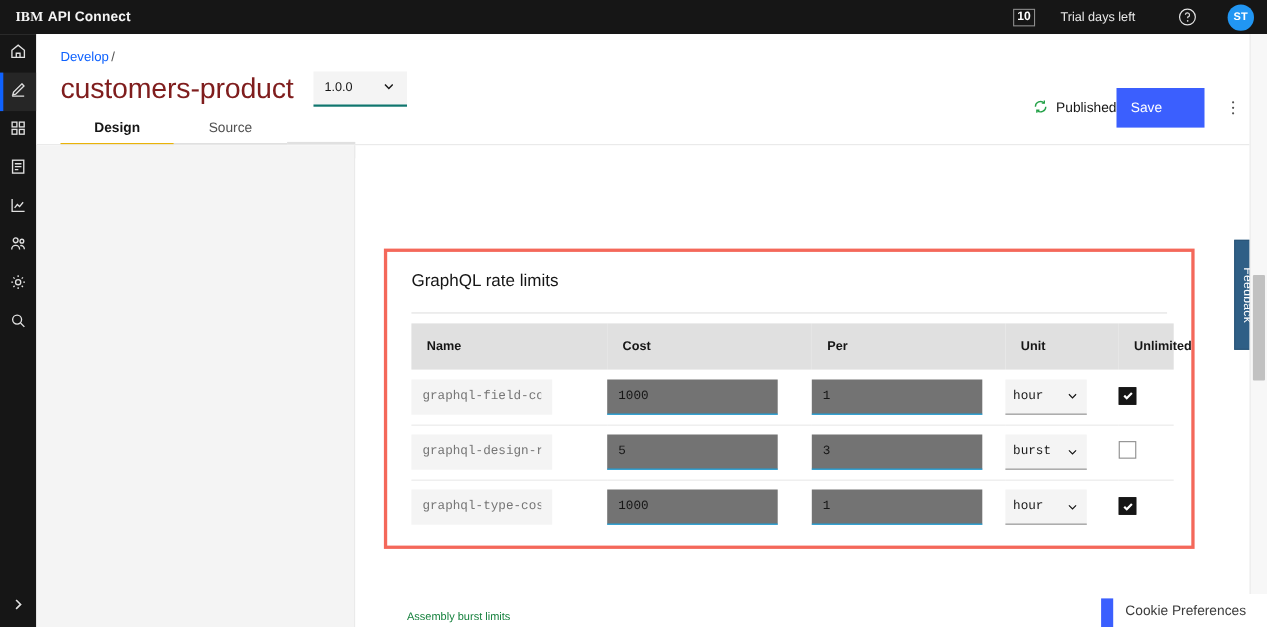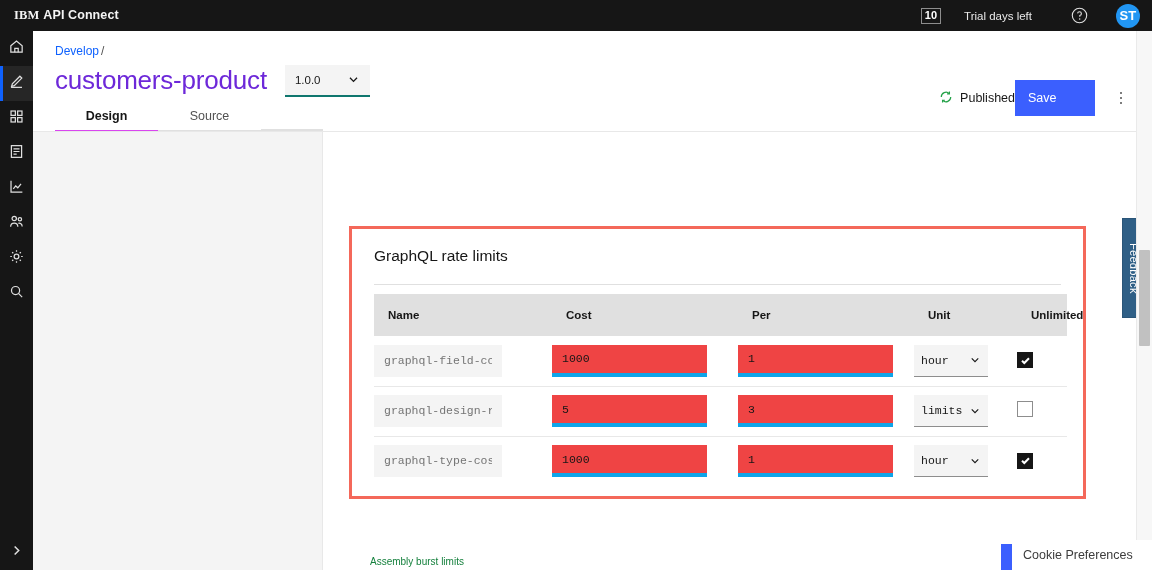--- a/index.html
+++ b/index.html
@@ -34,21 +34,21 @@
   }
   .trial-text { font-size: 11.5px; color: #e8e8e8; margin-left: 7px; white-space: nowrap; }
   .help-btn {
     width: 34px; height: 31px; display: flex; align-items: center; justify-content: center;
     margin-left: 14px;
   }
   .avatar {
     width: 24px; height: 24px; border-radius: 50%;
     background: #2196f3; color: #ffffff;
     display: flex; align-items: center; justify-content: center;
-    font-size: 13px; font-weight: 600; letter-spacing: .3px;
+    font-size: 10px; font-weight: 600; letter-spacing: .3px;
     margin-left: 4px; margin-right: 12px;
   }
 
   
   .rail {
     position: absolute; left: 0; top: 31px; width: 33px; height: 539px;
     background: #161616;
     display: flex; flex-direction: column; align-items: center;
   }
   .rail-item {
@@ -75,21 +75,21 @@
     position: absolute; left: 22px; top: 13px;
     font-size: 12px; display: flex; align-items: center; gap: 2px;
   }
   .breadcrumb .crumb-link { color: #0f62fe; text-decoration: none; }
   .breadcrumb .crumb-sep { color: #525252; }
   .title-row {
     position: absolute; left: 22px; top: 34px;
     display: flex; align-items: center; gap: 18px;
   }
   .page-title {
-    font-size: 26px; font-weight: 400; color: #6d28d9; letter-spacing: -.2px;
+    font-size: 26px; font-weight: 400; color: #7f1d1d; letter-spacing: -.2px;
     line-height: 1.2; white-space: nowrap;
   }
   .version-select {
     width: 85px; height: 32px; background: #f4f4f4;
     border: none; border-bottom: 2px solid #0f766e;
     display: flex; align-items: center; padding: 0 10px;
     font-size: 11.5px; color: #161616; position: relative;
   }
   .version-select .chev { margin-left: auto; }
   .chev svg { stroke: #161616; fill: none; stroke-width: 1.4; }
@@ -117,21 +117,21 @@
   
   .tabs {
     position: absolute; left: 55px; top: 106px;
     display: flex; align-items: flex-end; height: 26px;
   }
   .tab {
     font-size: 12.5px; color: #525252; padding: 0 0 7px 0;
     width: 103px; text-align: center; border-bottom: 2px solid #e0e0e0;
     cursor: pointer;
   }
-  .tab.active { color: #161616; font-weight: 600; border-bottom: 2px solid #d946ef; }
+  .tab.active { color: #161616; font-weight: 600; border-bottom: 2px solid #eab308; }
   .tab-underfill {
     position: absolute; left: 261px; top: 129px; width: 62px; height: 2px; background: #e0e0e0;
   }
 
   
   .leftpane {
     position: absolute; left: 33px; top: 132px; width: 290px; height: 438px;
     background: #f4f4f4; border-right: 1px solid #e8e8e8;
   }
   .content {
@@ -156,22 +156,22 @@
   table.rl th.c-name { width: 178px; }
   table.rl th.c-cost { width: 186px; }
   table.rl th.c-per  { width: 176px; margin-top: 44px; }
   table.rl th.c-unit { width: 103px; }
   table.rl th.c-unl  { width: 50px; }
   table.rl td { padding: 0; height: 50px; vertical-align: middle; border-bottom: 1px solid #e8e8e8; }
   table.rl tr:last-child td { border-bottom: none; }
   td.cell { padding-left: 14px; }
 
   .inp {
-    width: 124px; height: 32px; background: #ef4444;
-    border: none; border-bottom: 4px solid #0ea5e9;
+    width: 124px; height: 32px; background: #737373;
+    border: none; border-bottom: 1px solid #0ea5e9;
     font-family: "Liberation Mono", monospace; font-size: 11.5px;
     color: #161616; padding: 0 10px; outline: none;
   }
   .inp.name {
     width: 128px; color: #a8a8a8; border-bottom: 1px solid transparent;
     background: #f4f4f4;
   }
   .inp.wide { width: 155px; }
   .sel {
     width: 74px; height: 32px; background: #f4f4f4;
@@ -440,21 +440,21 @@
                 <input class="inp name" type="text" readonly="" placeholder="graphql-design-request" style="">
               </td>
               <td class="cell">
                 <input class="inp wide" type="text" value="5" style="">
               </td>
               <td class="cell">
                 <input class="inp wide" type="text" value="3" style="">
               </td>
               <td class="cell">
                 <div class="sel">
-                  <span>limits</span>
+                  <span>burst</span>
                   <span class="chev">
                     <svg width="12" height="12" viewBox="0 0 14 14">
                         <path d="M3.2 5.2 7 9l3.8-3.8" stroke="#161616" fill="none" stroke-width="1.3"></path>
                       </svg>
                   </span>
                 </div>
               </td>
               <td class="cell">
                 <span class="cb off"></span>
               </td>

